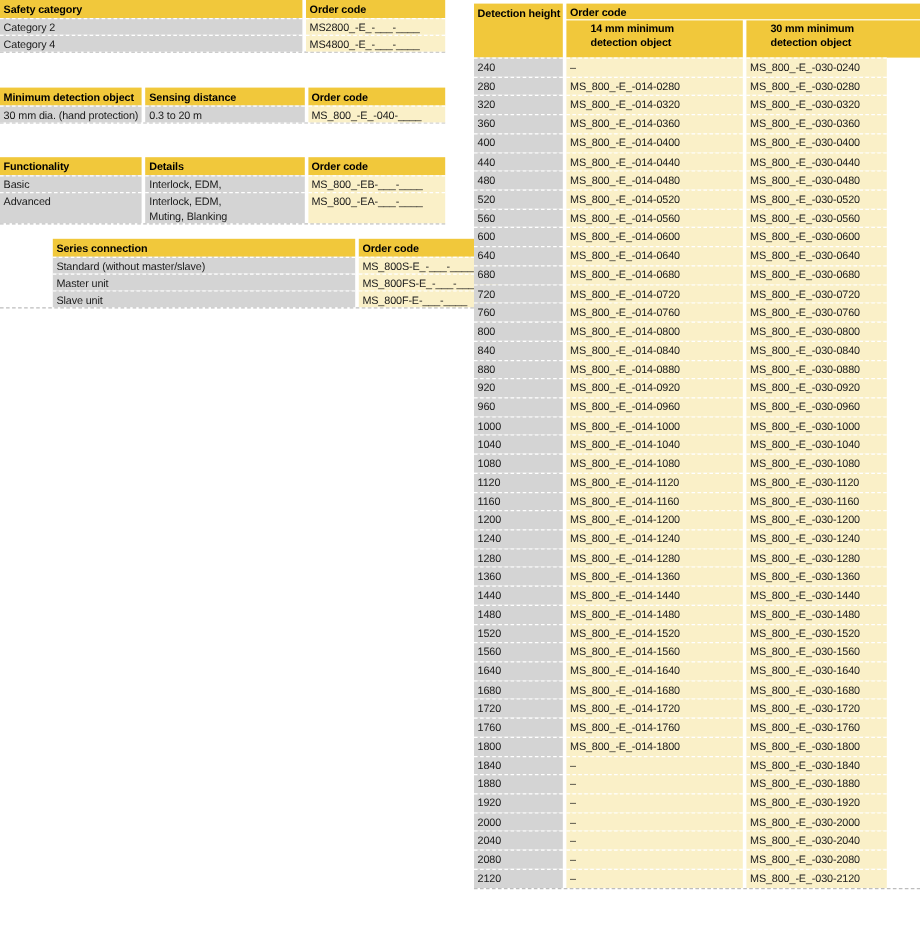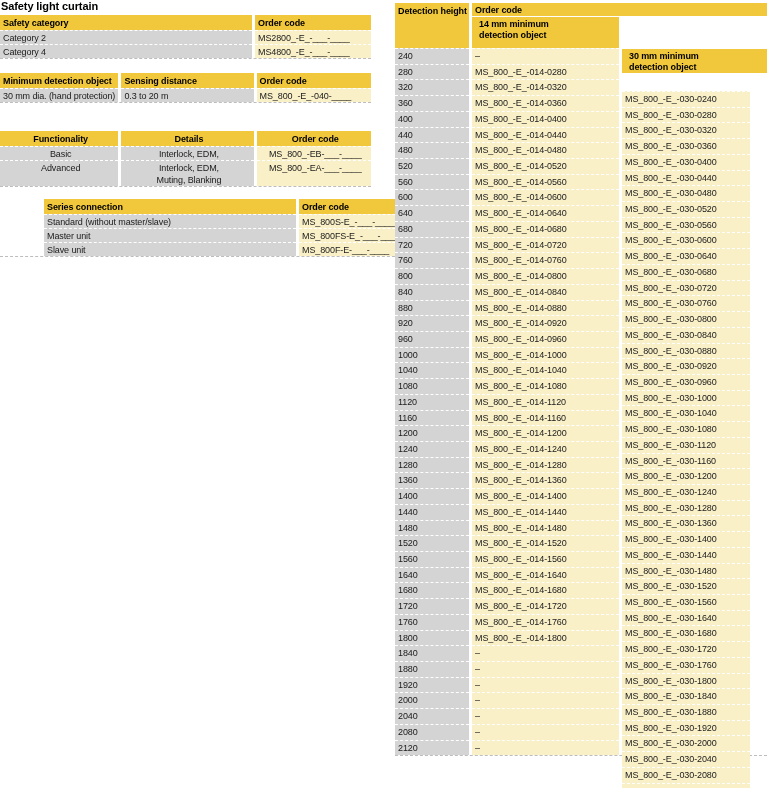--- a/index.html
+++ b/index.html
@@ -25,45 +25,45 @@
     background:var(--gold);font-weight:bold;color:#000;
     height:15px;line-height:14px;min-height:15px;
   }
   .drow .cell{border-top:1px dashed #fff;}
   .gray{background:var(--gray);}
   .yellow{background:var(--cream);}
   .wrap2{white-space:pre-line;}
   
   .t2col .ca{width:252px;} .t2col .cb{width:116px;}
   .t3col .ca{width:120px;} .t3col .cm{width:134px;} .t3col .cb{width:116px;}
-  #t1{top:15px;} #t2{top:73px;} #t3{top:131px;text-align:center;} #t4{top:199px;padding-left:44px;}
+  #t1{top:0;} #t2{top:73px;} #t3{top:131px;} #t4{top:199px;padding-left:44px;}
   
   #rt{position:absolute;left:395px;top:3px;width:372px;border-bottom:1px dashed #bdbdbd;}
   #rt-head{display:flex;gap:3px;height:45px;}
   .rt-col1h{
     box-sizing:border-box;width:74px;background:var(--gold);font-weight:bold;color:#000;
     padding:2px 0 0 3px;line-height:12px;white-space:nowrap;overflow:hidden;
   }
   .rt-headright{flex:1;display:flex;flex-direction:column;}
   .rt-group{
     box-sizing:border-box;background:var(--gold);font-weight:bold;color:#000;
     height:13px;line-height:12px;padding:1px 0 0 3px;margin-bottom:1px;
   }
   .rt-subrow{display:flex;gap:3px;flex:1;}
   .rt-sub{
     box-sizing:border-box;background:var(--gold);font-weight:bold;color:#000;
-    padding:2px 0 0 7px;line-height:11px;white-space:pre-line;overflow:hidden;
-  }
-  .rt-sub.s14{width:147px;} .rt-sub.s30{width:145px;margin-top:32px;}
+    padding:2px 0 0 20px;line-height:11px;white-space:pre-line;overflow:hidden;
+  }
+  .rt-sub.s14{width:147px;} .rt-sub.s30{width:145px;}
   .rt-row{display:flex;gap:3px;height:15.72px;}
   .rt-row .cell{
     min-height:0;height:15.72px;line-height:15.5px;padding:0 0 0 3px;
     border-top:1px dashed #fff;
   }
-  .rh{width:74px;} .r14{width:147px;} .r30{width:128px;margin-top:43px;}
+  .rh{width:74px;} .r14{width:147px;} .r30{width:117px;}
 </style>
 </head>
 <body>
 
 <div class="page-title">Safety light curtain</div>
 
 <div class="tbl t2col" id="t1">
   <div class="row hrow">
     <div class="cell ca hcell">Safety category</div>
     <div class="cell cb hcell">Order code</div>
@@ -277,25 +277,20 @@
         <div class="cell rh gray">1280</div>
         <div class="cell r14 yellow">MS_800_-E_-014-1280</div>
         <div class="cell r30 yellow">MS_800_-E_-030-1280</div>
       </div>
       <div class="rt-row">
         <div class="cell rh gray">1360</div>
         <div class="cell r14 yellow">MS_800_-E_-014-1360</div>
         <div class="cell r30 yellow">MS_800_-E_-030-1360</div>
       </div>
       <div class="rt-row">
-        <div class="cell rh gray">1400</div>
-        <div class="cell r14 yellow">MS_800_-E_-014-1400</div>
-        <div class="cell r30 yellow">MS_800_-E_-030-1400</div>
-      </div>
-      <div class="rt-row">
         <div class="cell rh gray">1440</div>
         <div class="cell r14 yellow">MS_800_-E_-014-1440</div>
         <div class="cell r30 yellow">MS_800_-E_-030-1440</div>
       </div>
       <div class="rt-row">
         <div class="cell rh gray">1480</div>
         <div class="cell r14 yellow">MS_800_-E_-014-1480</div>
         <div class="cell r30 yellow">MS_800_-E_-030-1480</div>
       </div>
       <div class="rt-row">

